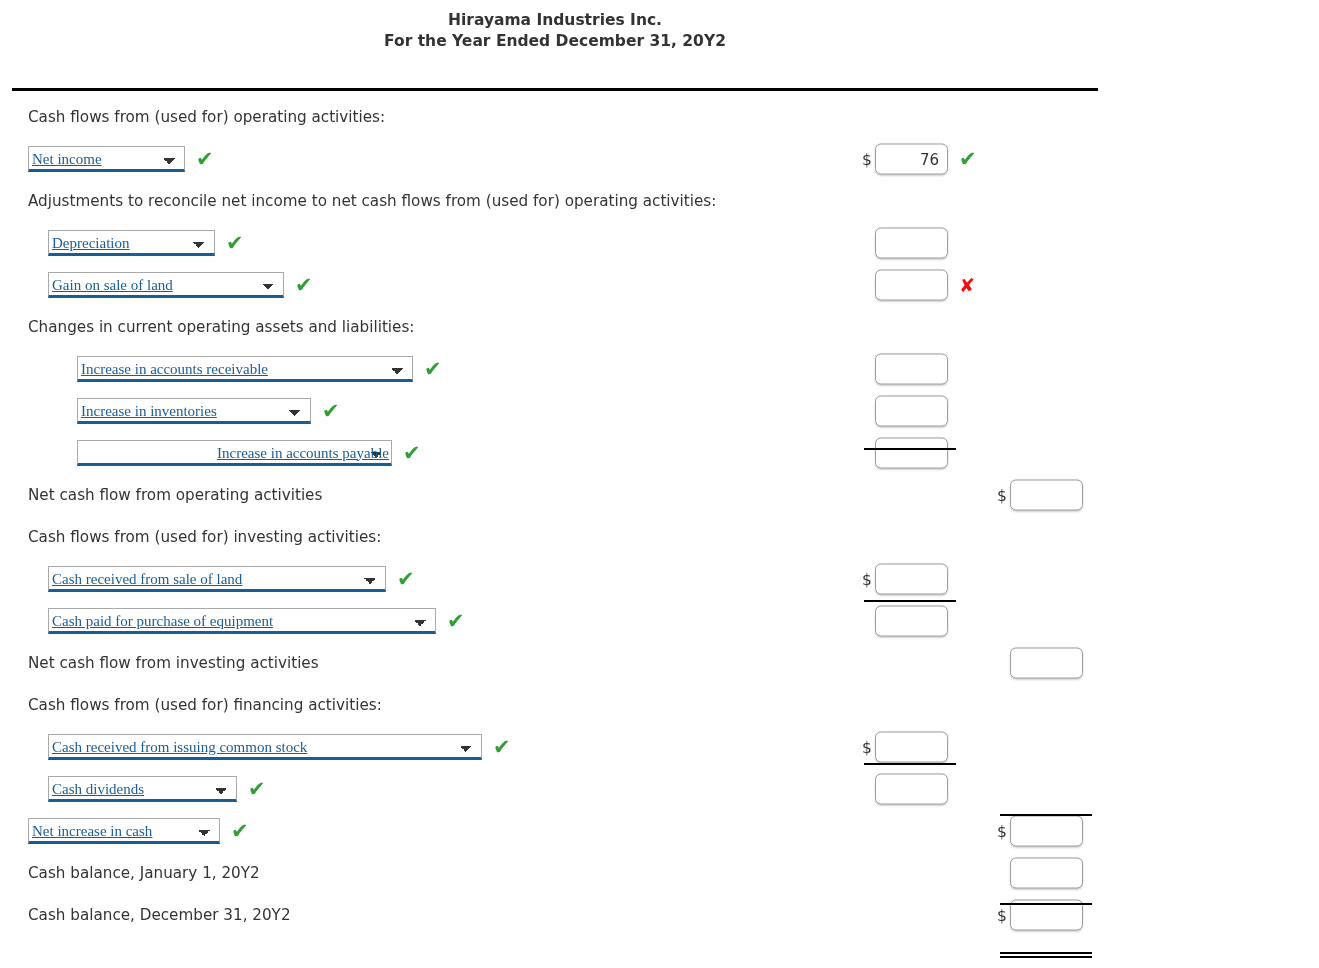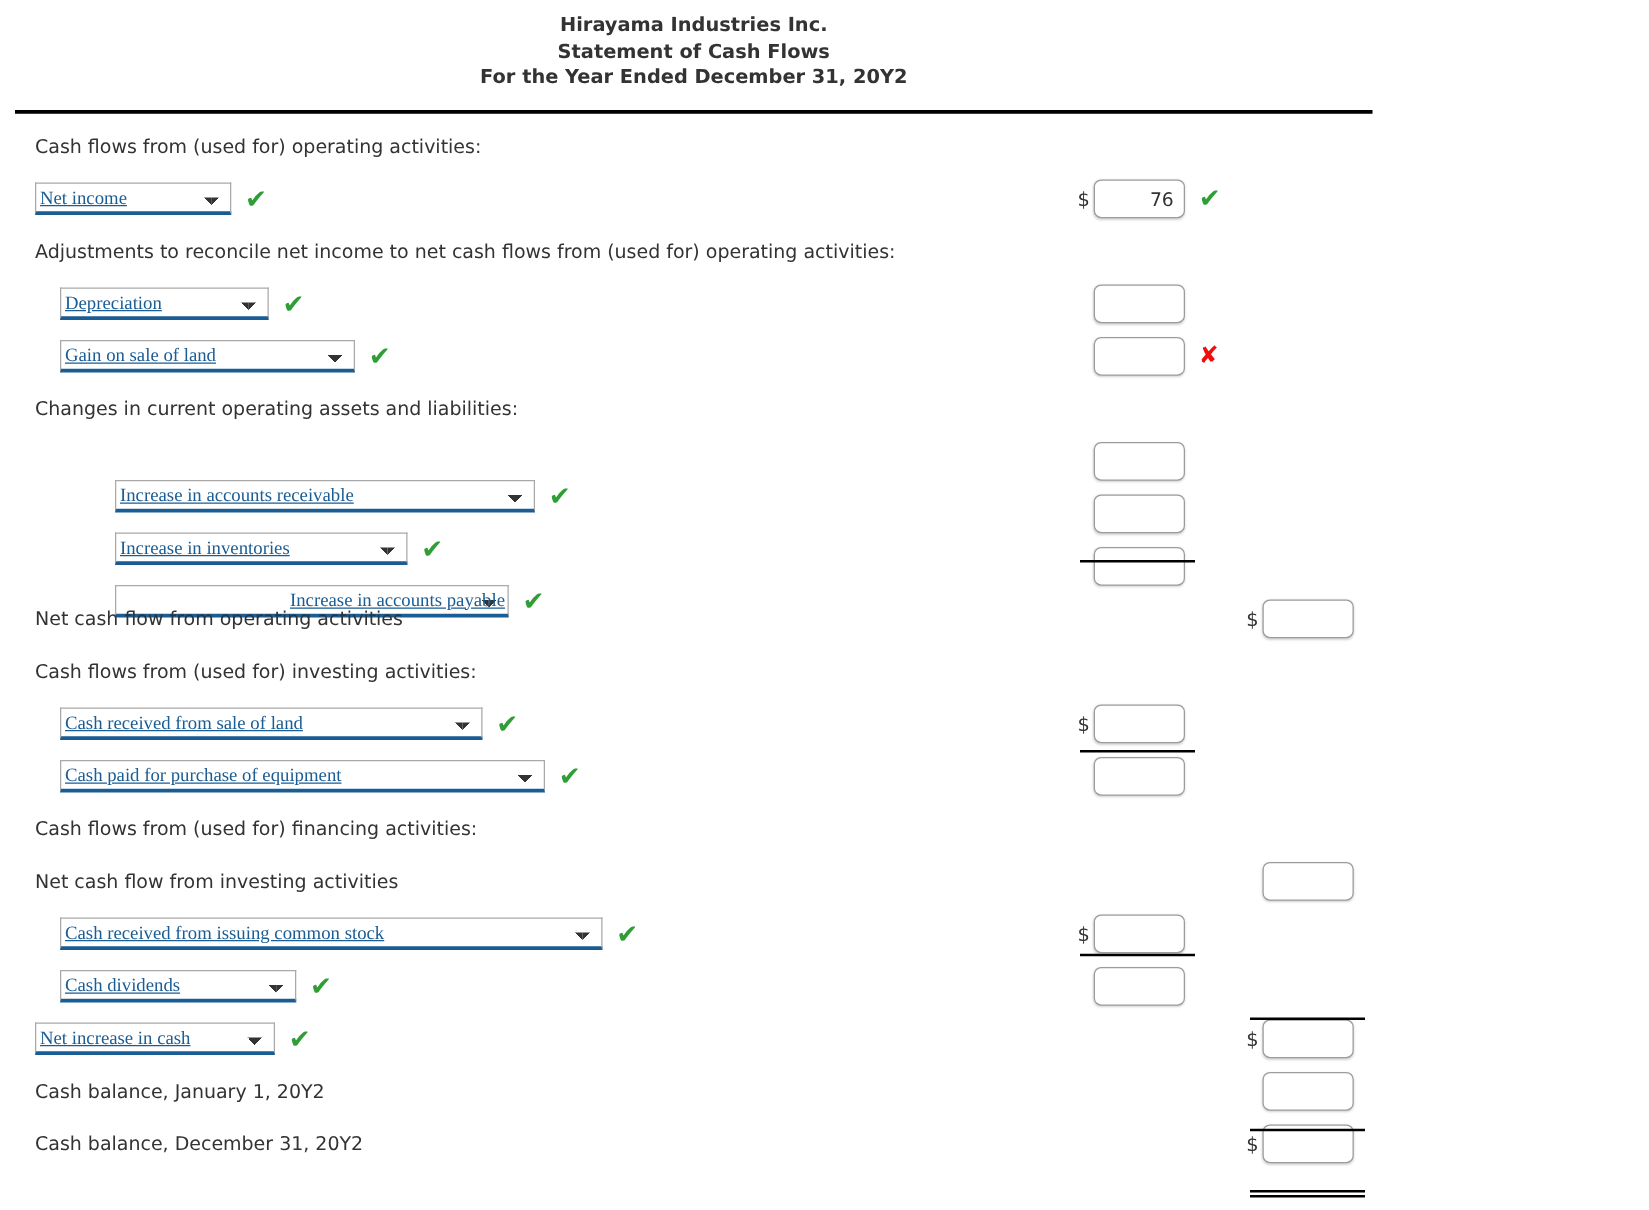--- a/index.html
+++ b/index.html
@@ -72,21 +72,21 @@
   
   .sel-wrap {
     position: absolute;
     top: 50%;
     transform: translateY(-50%);
     display: flex;
     align-items: center;
   }
   .sel-wrap.i1 { left: 28px; }
   .sel-wrap.i2 { left: 48px; }
-  .sel-wrap.i3 { left: 92px; margin-top: 28px; }
+  .sel-wrap.i3 { left: 77px; }
 
   select.acct {
     font-family: Liberation Serif, serif;
     font-size: 15px;
     color: #1a5c94;
     background: #ffffff;
     border: 1px solid #a9a9a9;
     border-bottom: 3px solid #1a5c94;
     border-radius: 0;
     padding: 2px 2px 1px 3px;
@@ -189,21 +189,20 @@
     background: #000000;
   }
 </style>
 </head>
 <body>
 
 <div id="page">
 
   <div class="header">
     <div class="hline">Hirayama Industries Inc.</div>
-    <div class="hline">Statement of Cash Flows</div>
     <div class="hline">For the Year Ended December 31, 20Y2</div>
   </div>
   <div class="header-rule"></div>
 
   <div class="stmt">
 
     <div class="row">
       <div class="label i1">Cash flows from (used for) operating activities:</div>
     </div>
 
@@ -327,29 +326,29 @@
         </select>
         <span class="mark ok">✔</span>
       </div>
       <div class="amt col1">
         <span class="dollar blank">$</span>
         <input class="amtbox" type="text" value="" style="">
       </div>
     </div>
 
     <div class="row">
-      <div class="label i1">Cash flows from (used for) financing activities:</div>
-    </div>
-
-    <div class="row">
       <div class="label i1">Net cash flow from investing activities</div>
       <div class="amt col2">
         <span class="dollar blank">$</span>
         <input class="amtbox" type="text" value="" style="">
       </div>
+    </div>
+
+    <div class="row">
+      <div class="label i1">Cash flows from (used for) financing activities:</div>
     </div>
 
     <div class="row">
       <div class="sel-wrap i2">
         <select class="acct w-stock">
           <option>Cash received from issuing common stock</option>
         </select>
         <span class="mark ok">✔</span>
       </div>
       <div class="amt col1">

